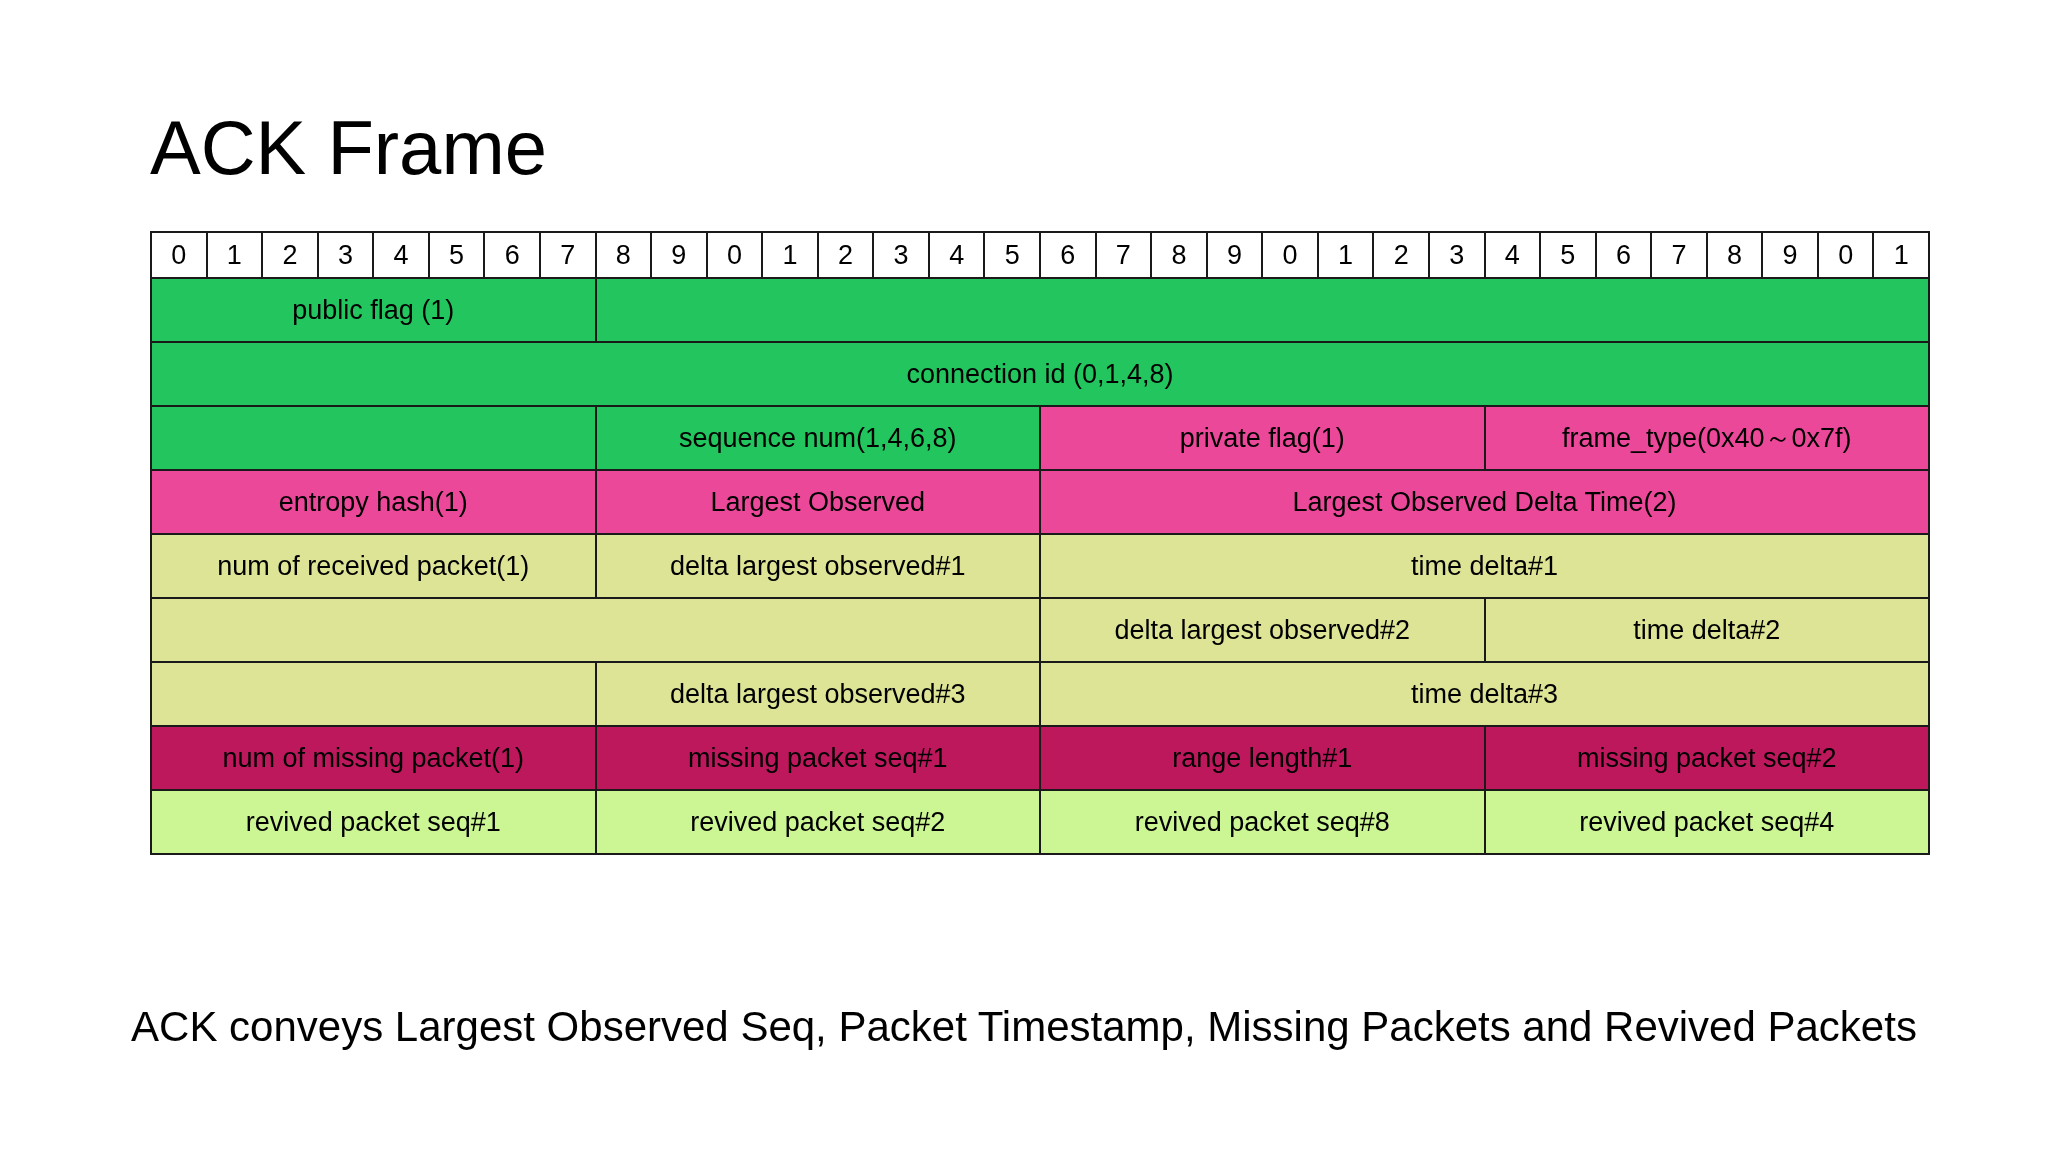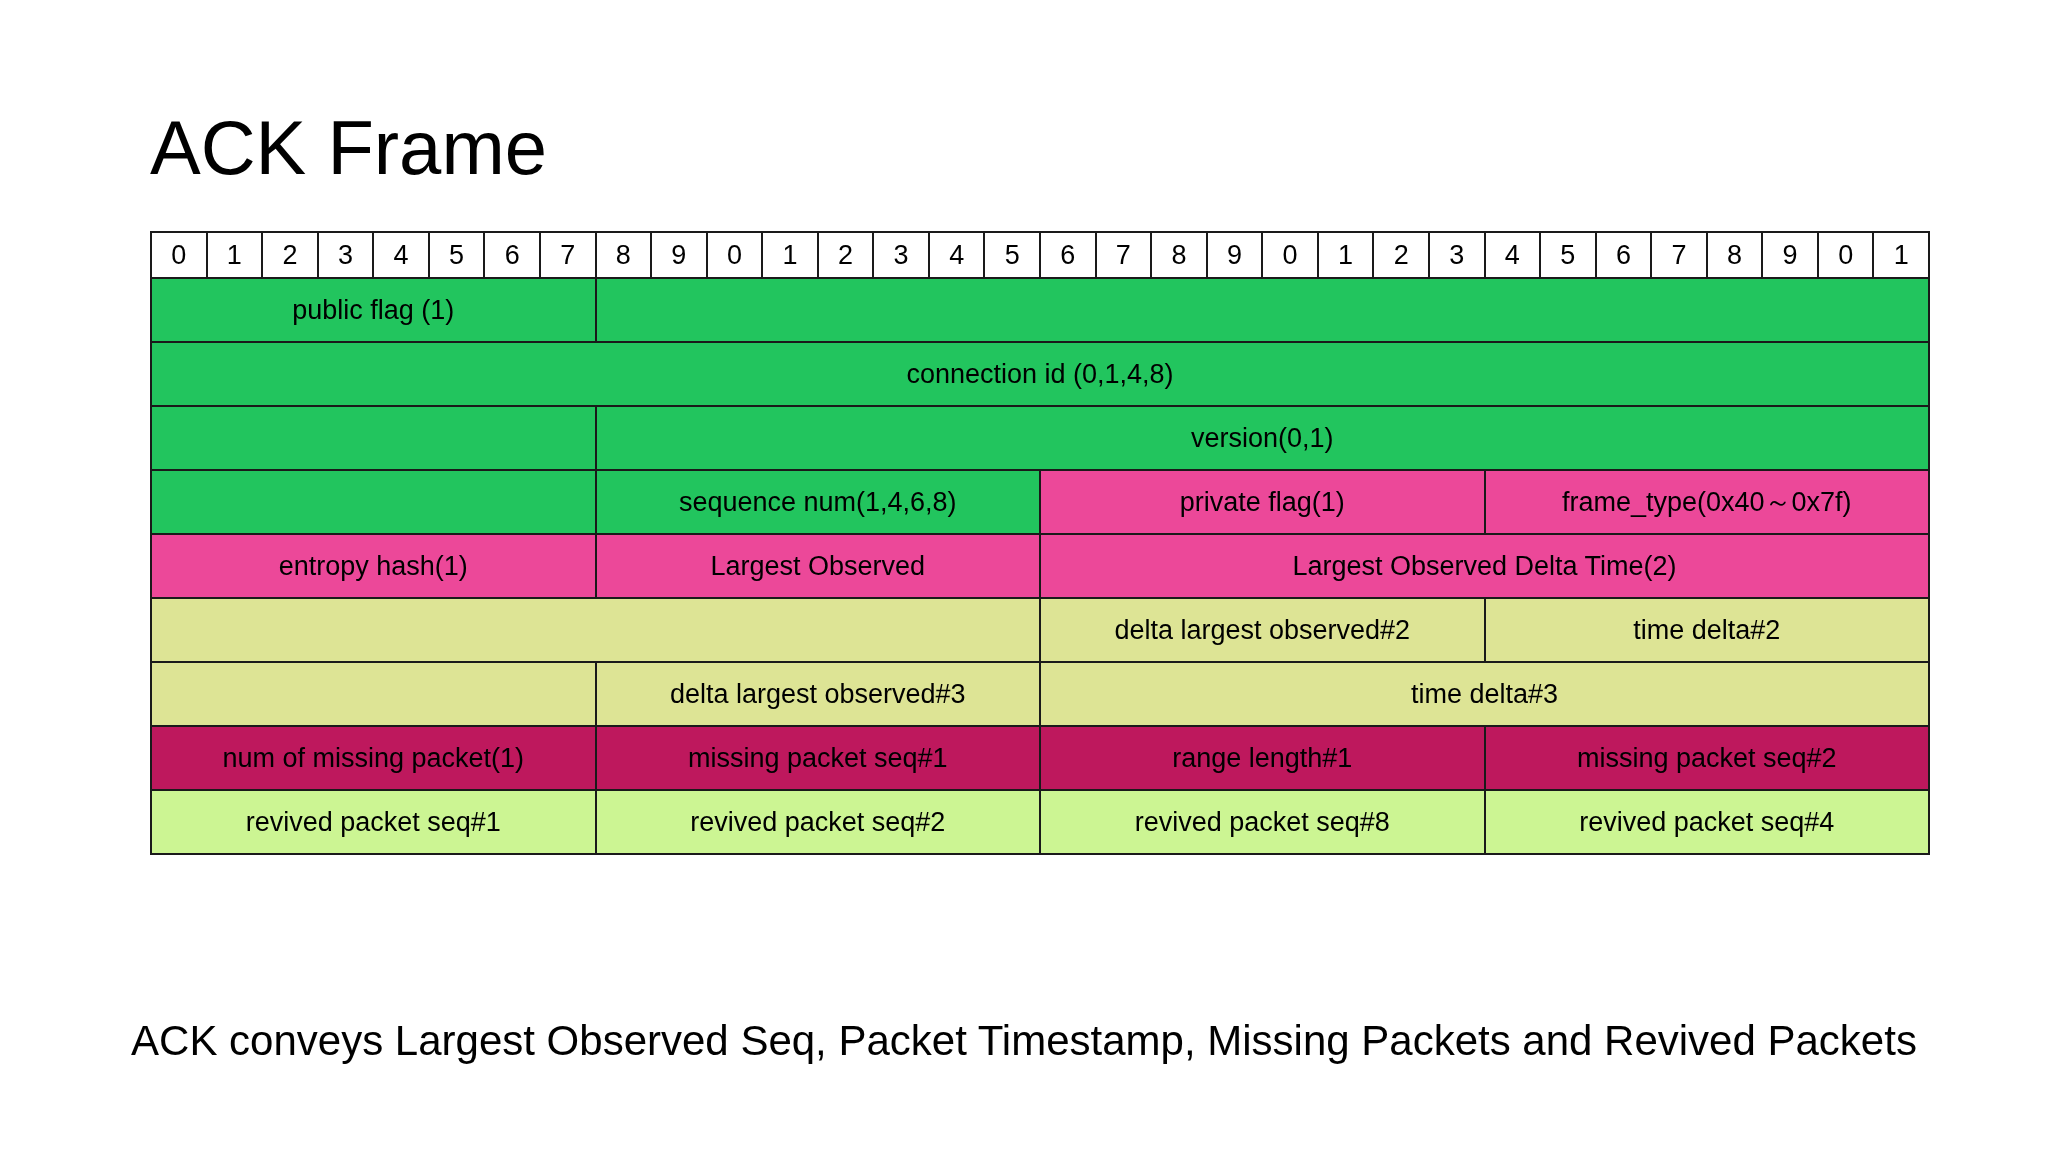--- a/index.html
+++ b/index.html
@@ -88,21 +88,20 @@
   #caption {
     position: absolute;
     left: 0;
     top: 1004px;
     width: 2048px;
     text-align: center;
     font-size: 42px;
     line-height: 1.1;
     color: #000000;
     white-space: nowrap;
-    margin-top: 14px;
   }
 </style>
 </head>
 <body>
 
 <div id="slide">
 
   <div id="title">ACK Frame</div>
 
   <table id="frame-table">
@@ -143,32 +142,33 @@
         </tr>
         <tr class="datarow">
           <td colspan="8" class="c-blue">public flag (1)</td>
           <td colspan="24" class="c-blue"></td>
         </tr>
         <tr class="datarow">
           <td colspan="32" class="c-blue">connection id (0,1,4,8)</td>
         </tr>
         <tr class="datarow">
           <td colspan="8" class="c-blue"></td>
-          <td colspan="24" class="c-blue">version(0,1)</td>
-        </tr>
-        <tr class="datarow">
-          <td colspan="8" class="c-blue"></td>
           <td colspan="8" class="c-blue">sequence num(1,4,6,8)</td>
           <td colspan="8" class="c-red">private flag(1)</td>
           <td colspan="8" class="c-red">frame_type(0x40～0x7f)</td>
         </tr>
         <tr class="datarow">
           <td colspan="8" class="c-red">entropy hash(1)</td>
           <td colspan="8" class="c-red">Largest Observed</td>
           <td colspan="16" class="c-red">Largest Observed Delta Time(2)</td>
+        </tr>
+        <tr class="datarow">
+          <td colspan="8" class="c-yellow">num of received packet(1)</td>
+          <td colspan="8" class="c-yellow">delta largest observed#1</td>
+          <td colspan="16" class="c-yellow">time delta#1</td>
         </tr>
         <tr class="datarow">
           <td colspan="16" class="c-yellow"></td>
           <td colspan="8" class="c-yellow">delta largest observed#2</td>
           <td colspan="8" class="c-yellow">time delta#2</td>
         </tr>
         <tr class="datarow">
           <td colspan="8" class="c-yellow"></td>
           <td colspan="8" class="c-yellow">delta largest observed#3</td>
           <td colspan="16" class="c-yellow">time delta#3</td>

